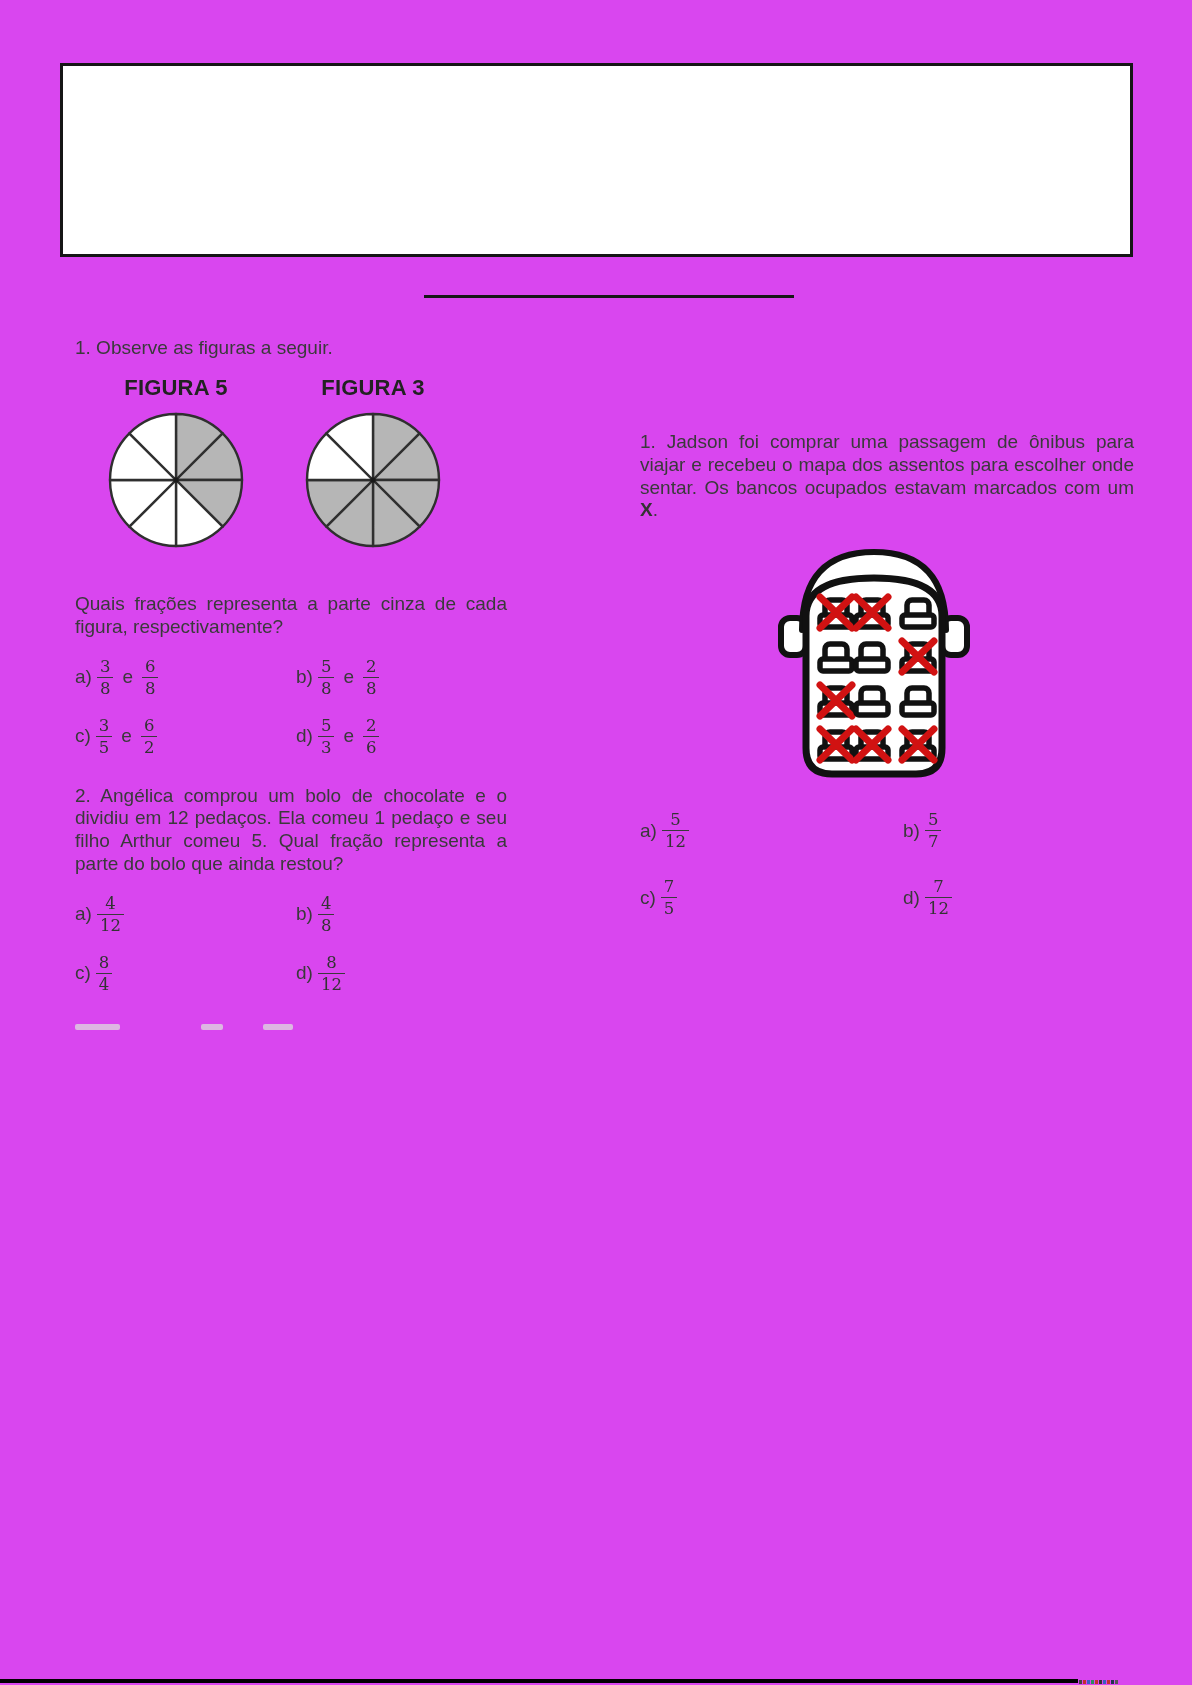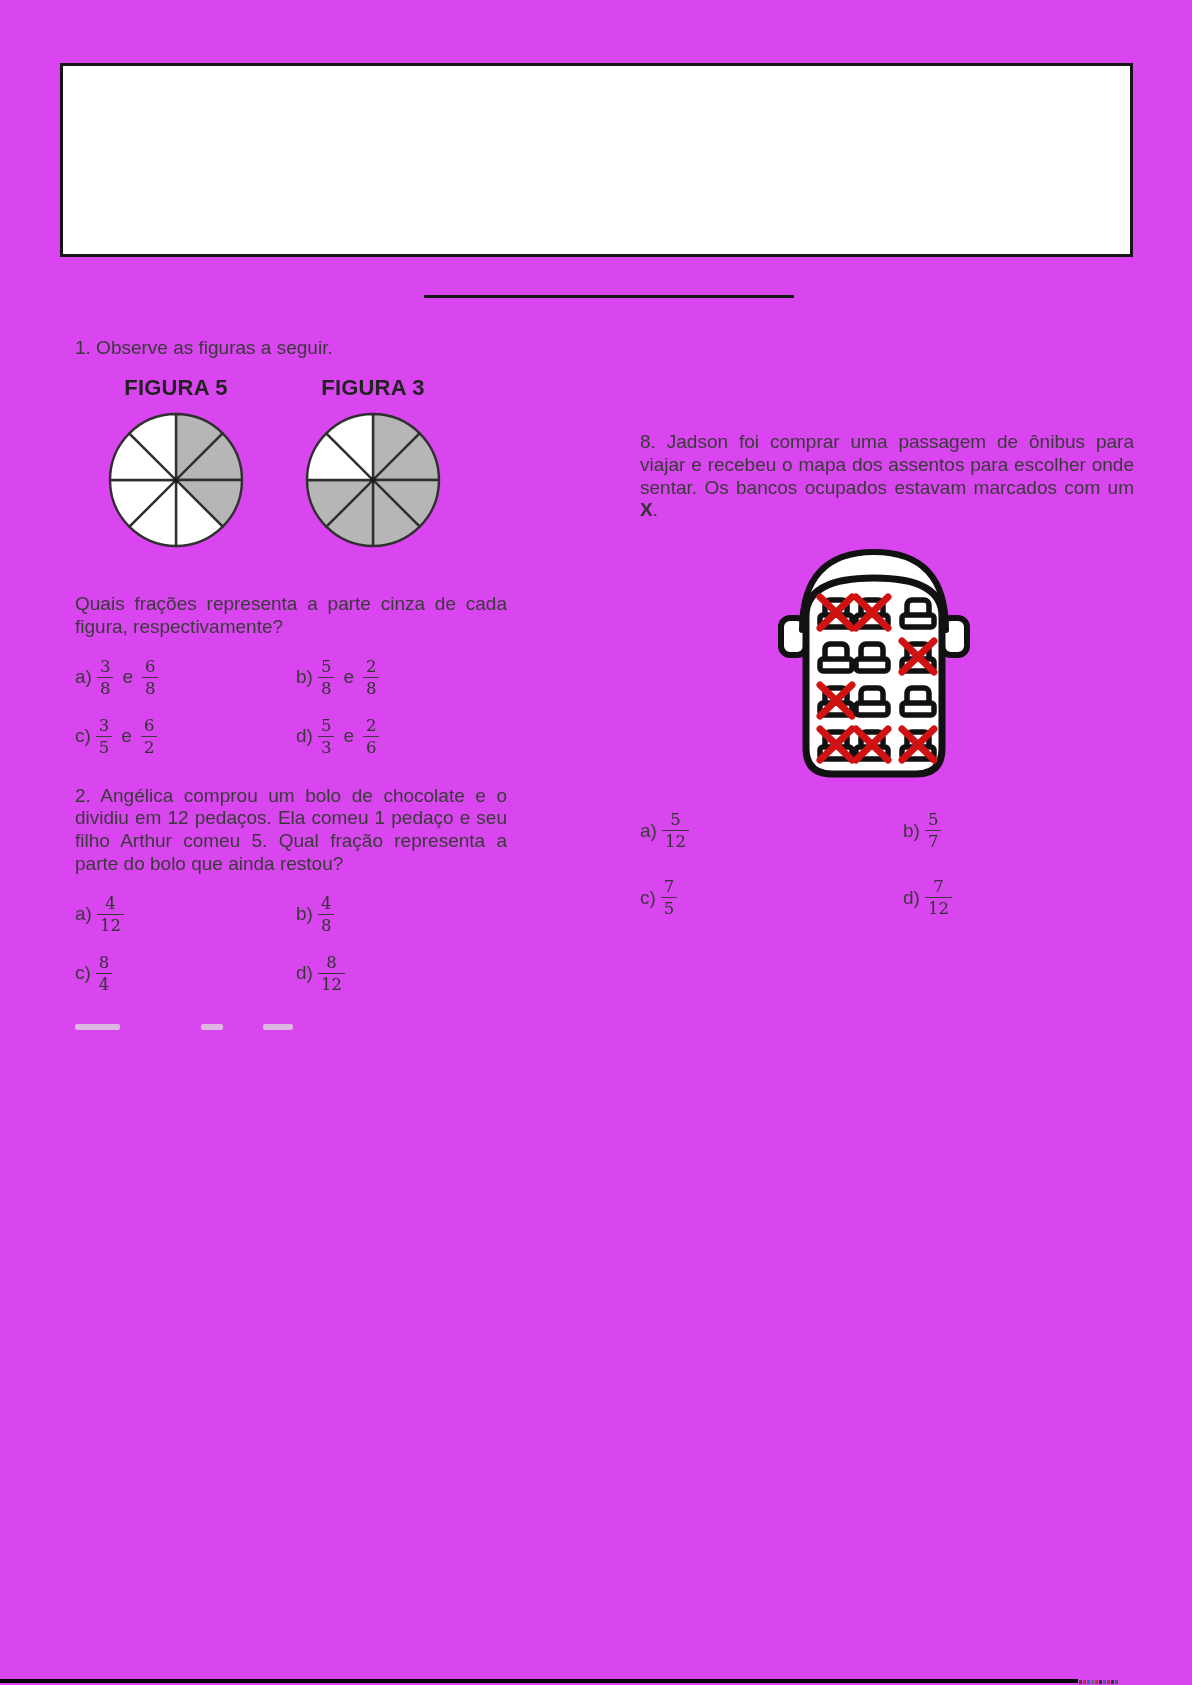--- a/index.html
+++ b/index.html
@@ -186,21 +186,21 @@
       </div>
 
     <div class="remnants">
       <span class="remnant r1"></span>
       <span class="remnant r2"></span>
       <span class="remnant r3"></span>
     </div>
   </div>
 
   <div class="col-right">
-    <p class="qtext"><span>8. Jadson foi comprar uma passagem de ônibus para viajar e recebeu o mapa dos assentos para escolher onde sentar. Os bancos ocupados estavam marcados com um </span><b>X</b><span>.</span></p>
+    <p class="qtext"><span>1. Jadson foi comprar uma passagem de ônibus para viajar e recebeu o mapa dos assentos para escolher onde sentar. Os bancos ocupados estavam marcados com um </span><b>X</b><span>.</span></p>
 
     <div class="bus-wrap" id="bus-holder"><svg width="192" height="236" viewBox="0 0 192 236">
           <rect x="3" y="74" width="25" height="37" rx="9" fill="#fff" stroke="#111111" stroke-width="6"></rect>
           <rect x="164" y="74" width="25" height="37" rx="9" fill="#fff" stroke="#111111" stroke-width="6"></rect>
           <path d="M 24,86 Q 24,8 96,8 Q 168,8 168,86" fill="#ffffff" stroke="#111111" stroke-width="6" stroke-linecap="round"></path>
           <path d="M 28,72 Q 28,34 96,34 Q 164,34 164,72 L 164,204 Q 164,230 138,230 L 54,230 Q 28,230 28,204 Z" fill="#ffffff" stroke="#111111" stroke-width="7" stroke-linejoin="round"></path>
           <g>
             <rect x="47" y="56" width="22" height="20" rx="5" fill="#fff" stroke="#111111" stroke-width="5.5"></rect>
             <rect x="42" y="71" width="32" height="12" rx="3" fill="#fff" stroke="#111111" stroke-width="5.5"></rect>
             <line x1="42" y1="53" x2="74" y2="84" stroke="#d11212" stroke-width="7" stroke-linecap="round"></line>

